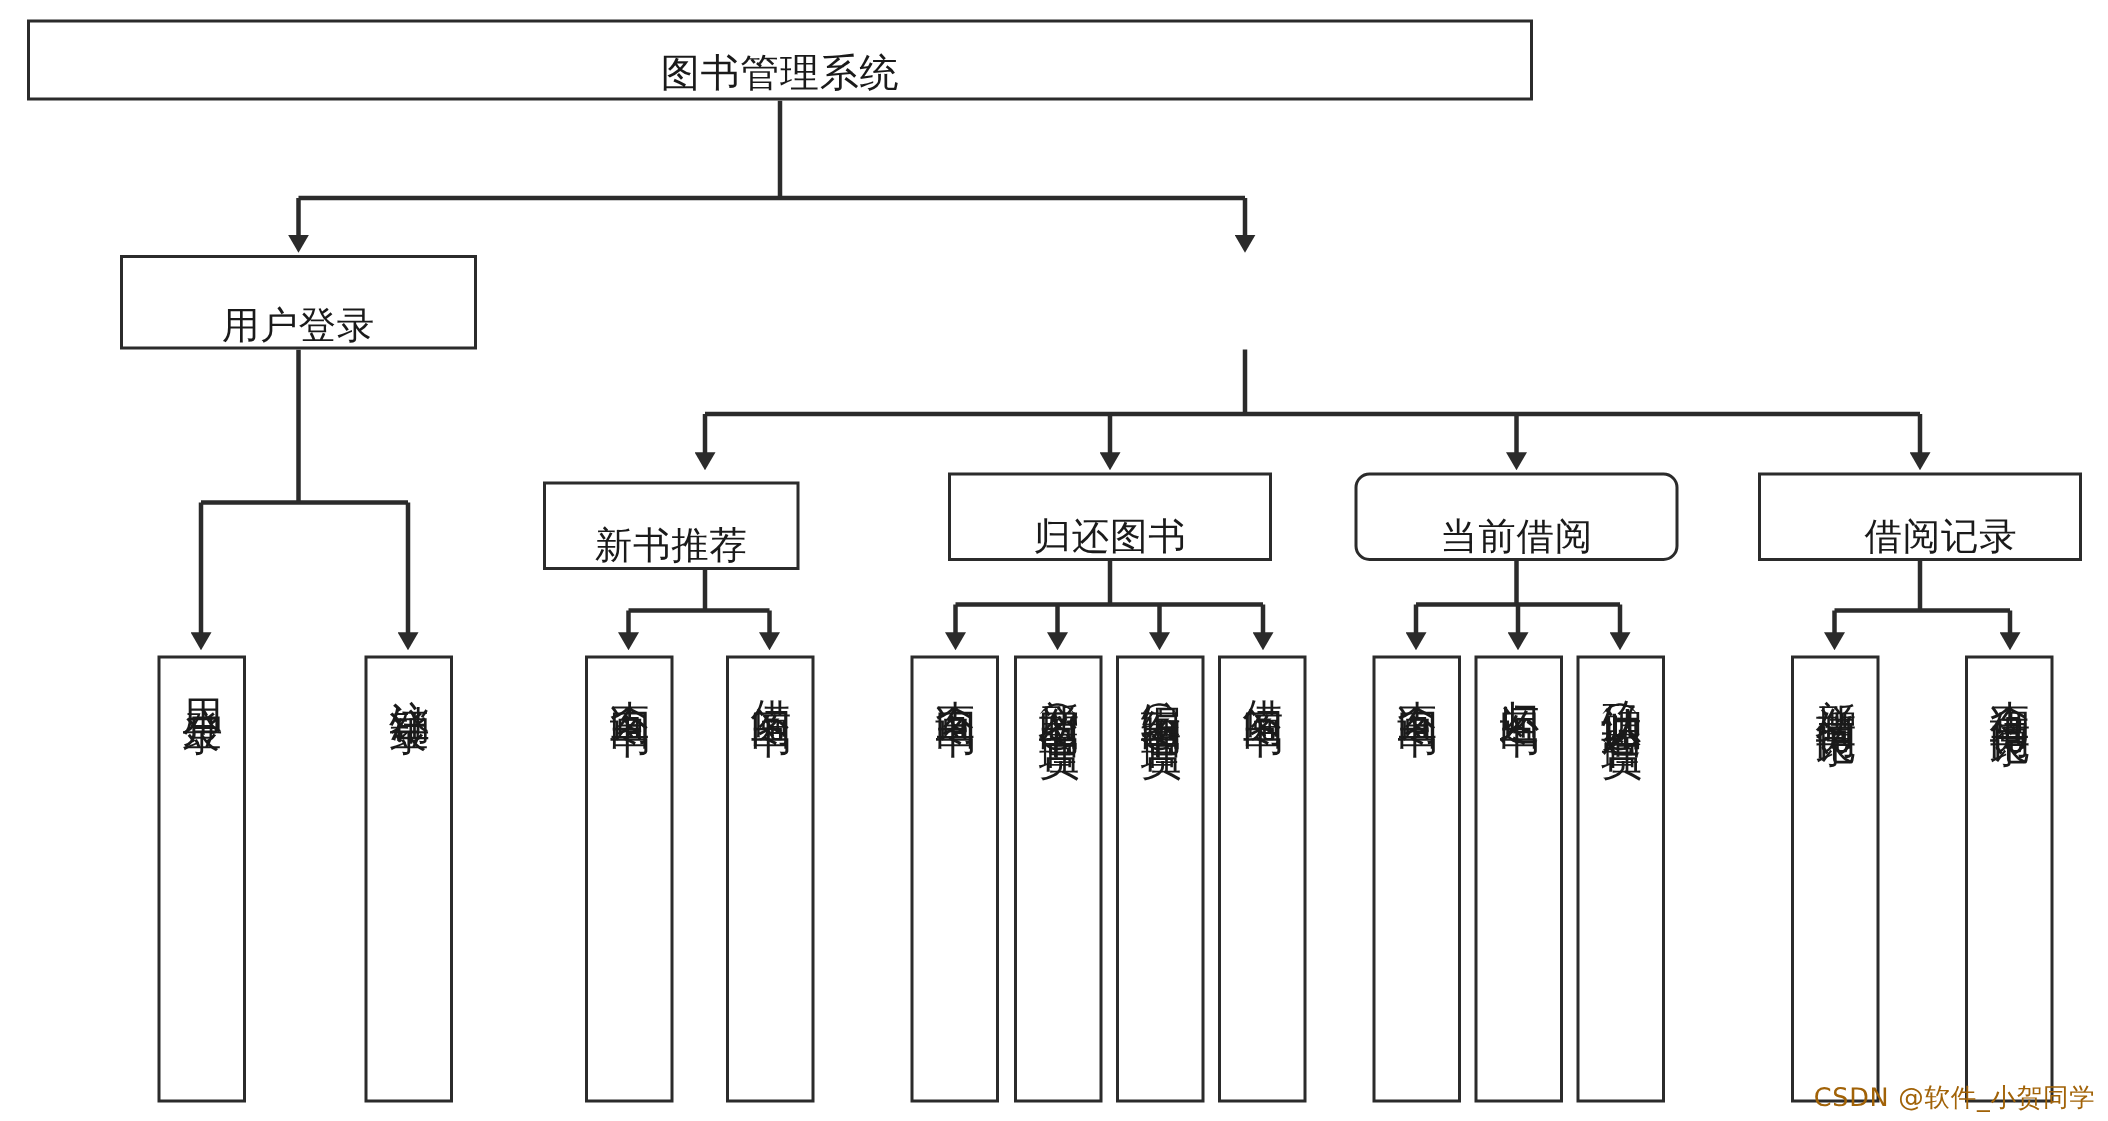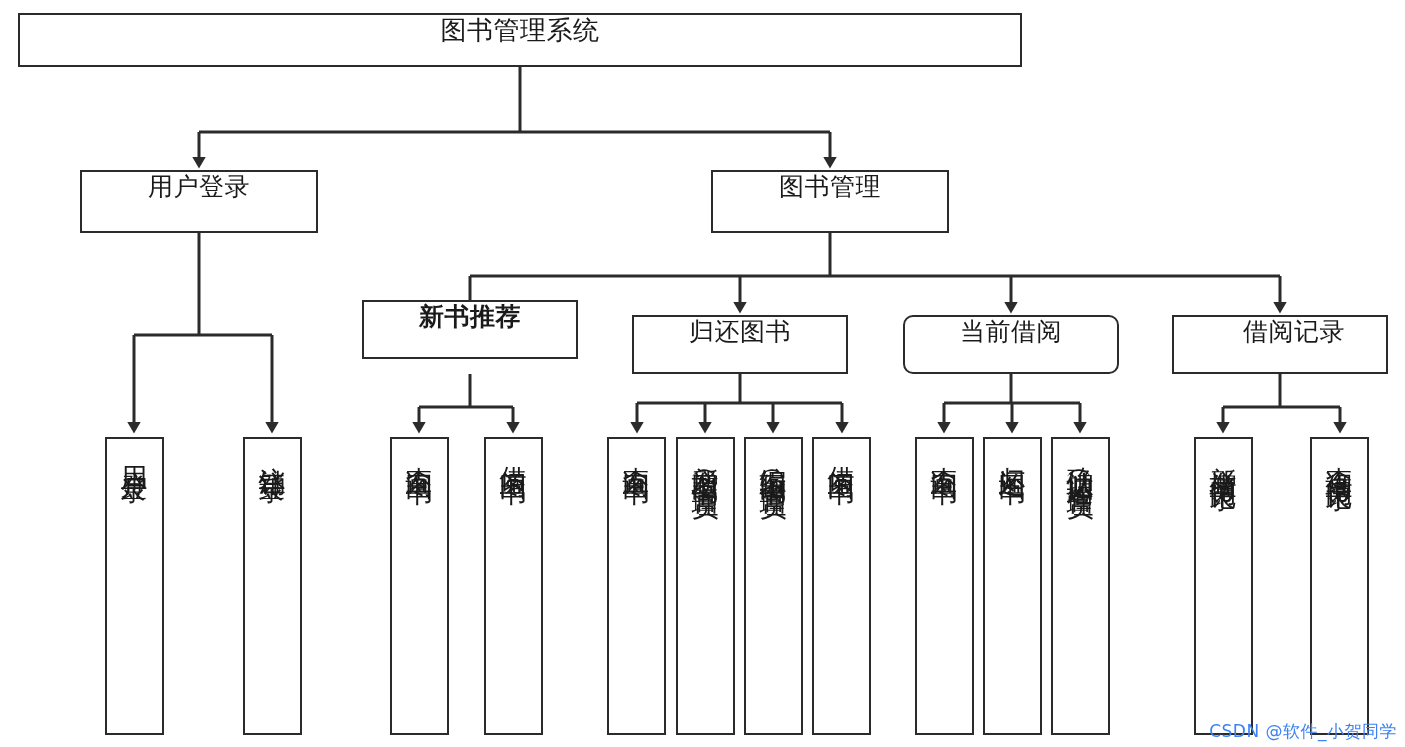--- a/index.html
+++ b/index.html
@@ -21,21 +21,21 @@
     width:1405px;
     height:747px;
     pointer-events:none;
   }
   .node{
     position:absolute;
     box-sizing:border-box;
     border:2.5px solid #2b2b2b;
     background:#ffffff;
     display:flex;
-    align-items:flex-start;
+    align-items:flex-end;
     justify-content:center;
     z-index:2;
   }
   .node .label{
     text-align:center;
     line-height:1.18;
     color:#1a1a1a;
     letter-spacing:0.5px;
     white-space:nowrap;
   }
@@ -58,21 +58,21 @@
     line-height:1.0;
     letter-spacing:4px;
     white-space:nowrap;
     display:block;
   }
   .watermark{
     position:absolute;
     right:8px;
     bottom:4px;
     font-size:17px;
-    color:#3b82f6;
+    color:#a16207;
     z-index:5;
     white-space:nowrap;
     letter-spacing:0.5px;
   }
 </style>
 </head>
 <body>
 
 <div id="canvas">
 
@@ -126,25 +126,22 @@
     </g>
   </svg>
 
   <div class="node horiz root" style="left:18px; top:13px; width:1004px; height:54px;">
     <span class="label">图书管理系统</span>
   </div>
 
   <div class="node horiz" style="left:80px; top:170px; width:238px; height:63px;">
     <span class="label">用户登录</span>
   </div>
-  <div class="node horiz" style="left:711px; top:170px; width:238px; height:63px;">
-    <span class="label">图书管理</span>
-  </div>
 
-  <div class="node horiz" style="left:362px; top:300px; width:216px; height:59px;font-weight:bold;">
+  <div class="node horiz" style="left:362px; top:321px; width:171px; height:59px;">
     <span class="label">新书推荐</span>
   </div>
   <div class="node horiz" style="left:632px; top:315px; width:216px; height:59px;">
     <span class="label">归还图书</span>
   </div>
   <div class="node horiz" style="left:903px; top:315px; width:216px; height:59px;border-radius:10px;">
     <span class="label">当前借阅</span>
   </div>
   <div class="node horiz" style="left:1172px; top:315px; width:216px; height:59px;padding-left:28px;">
     <span class="label">借阅记录</span>

